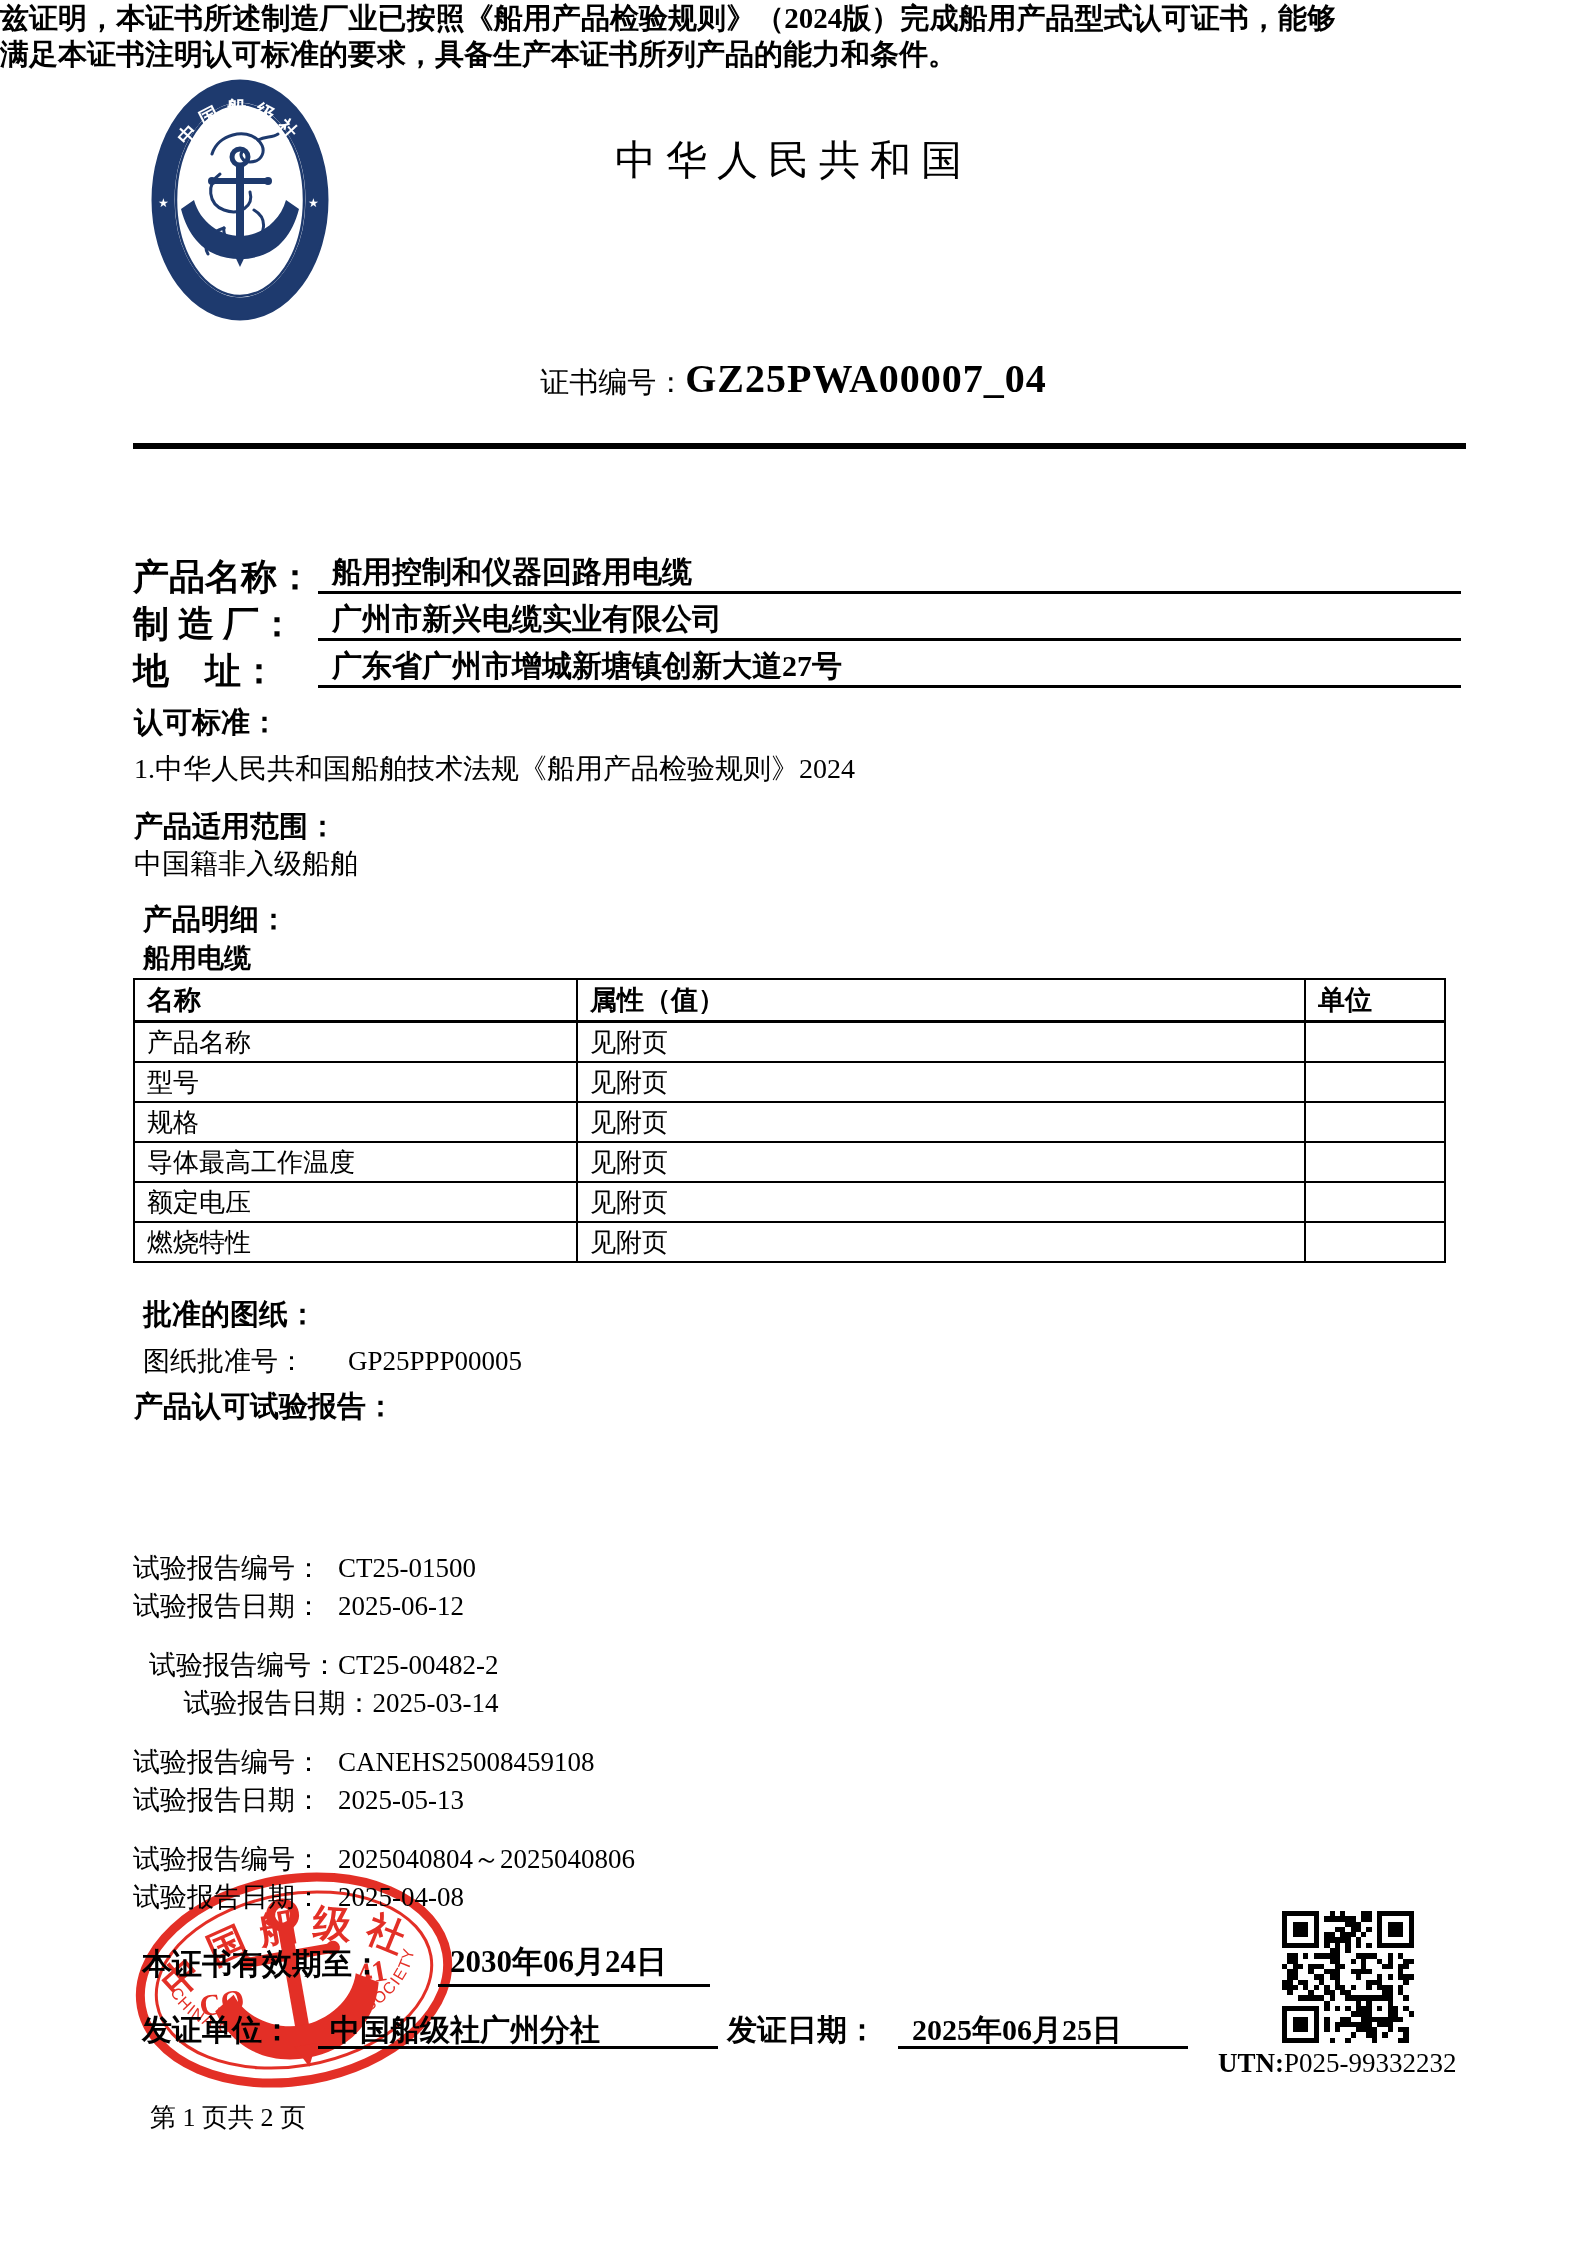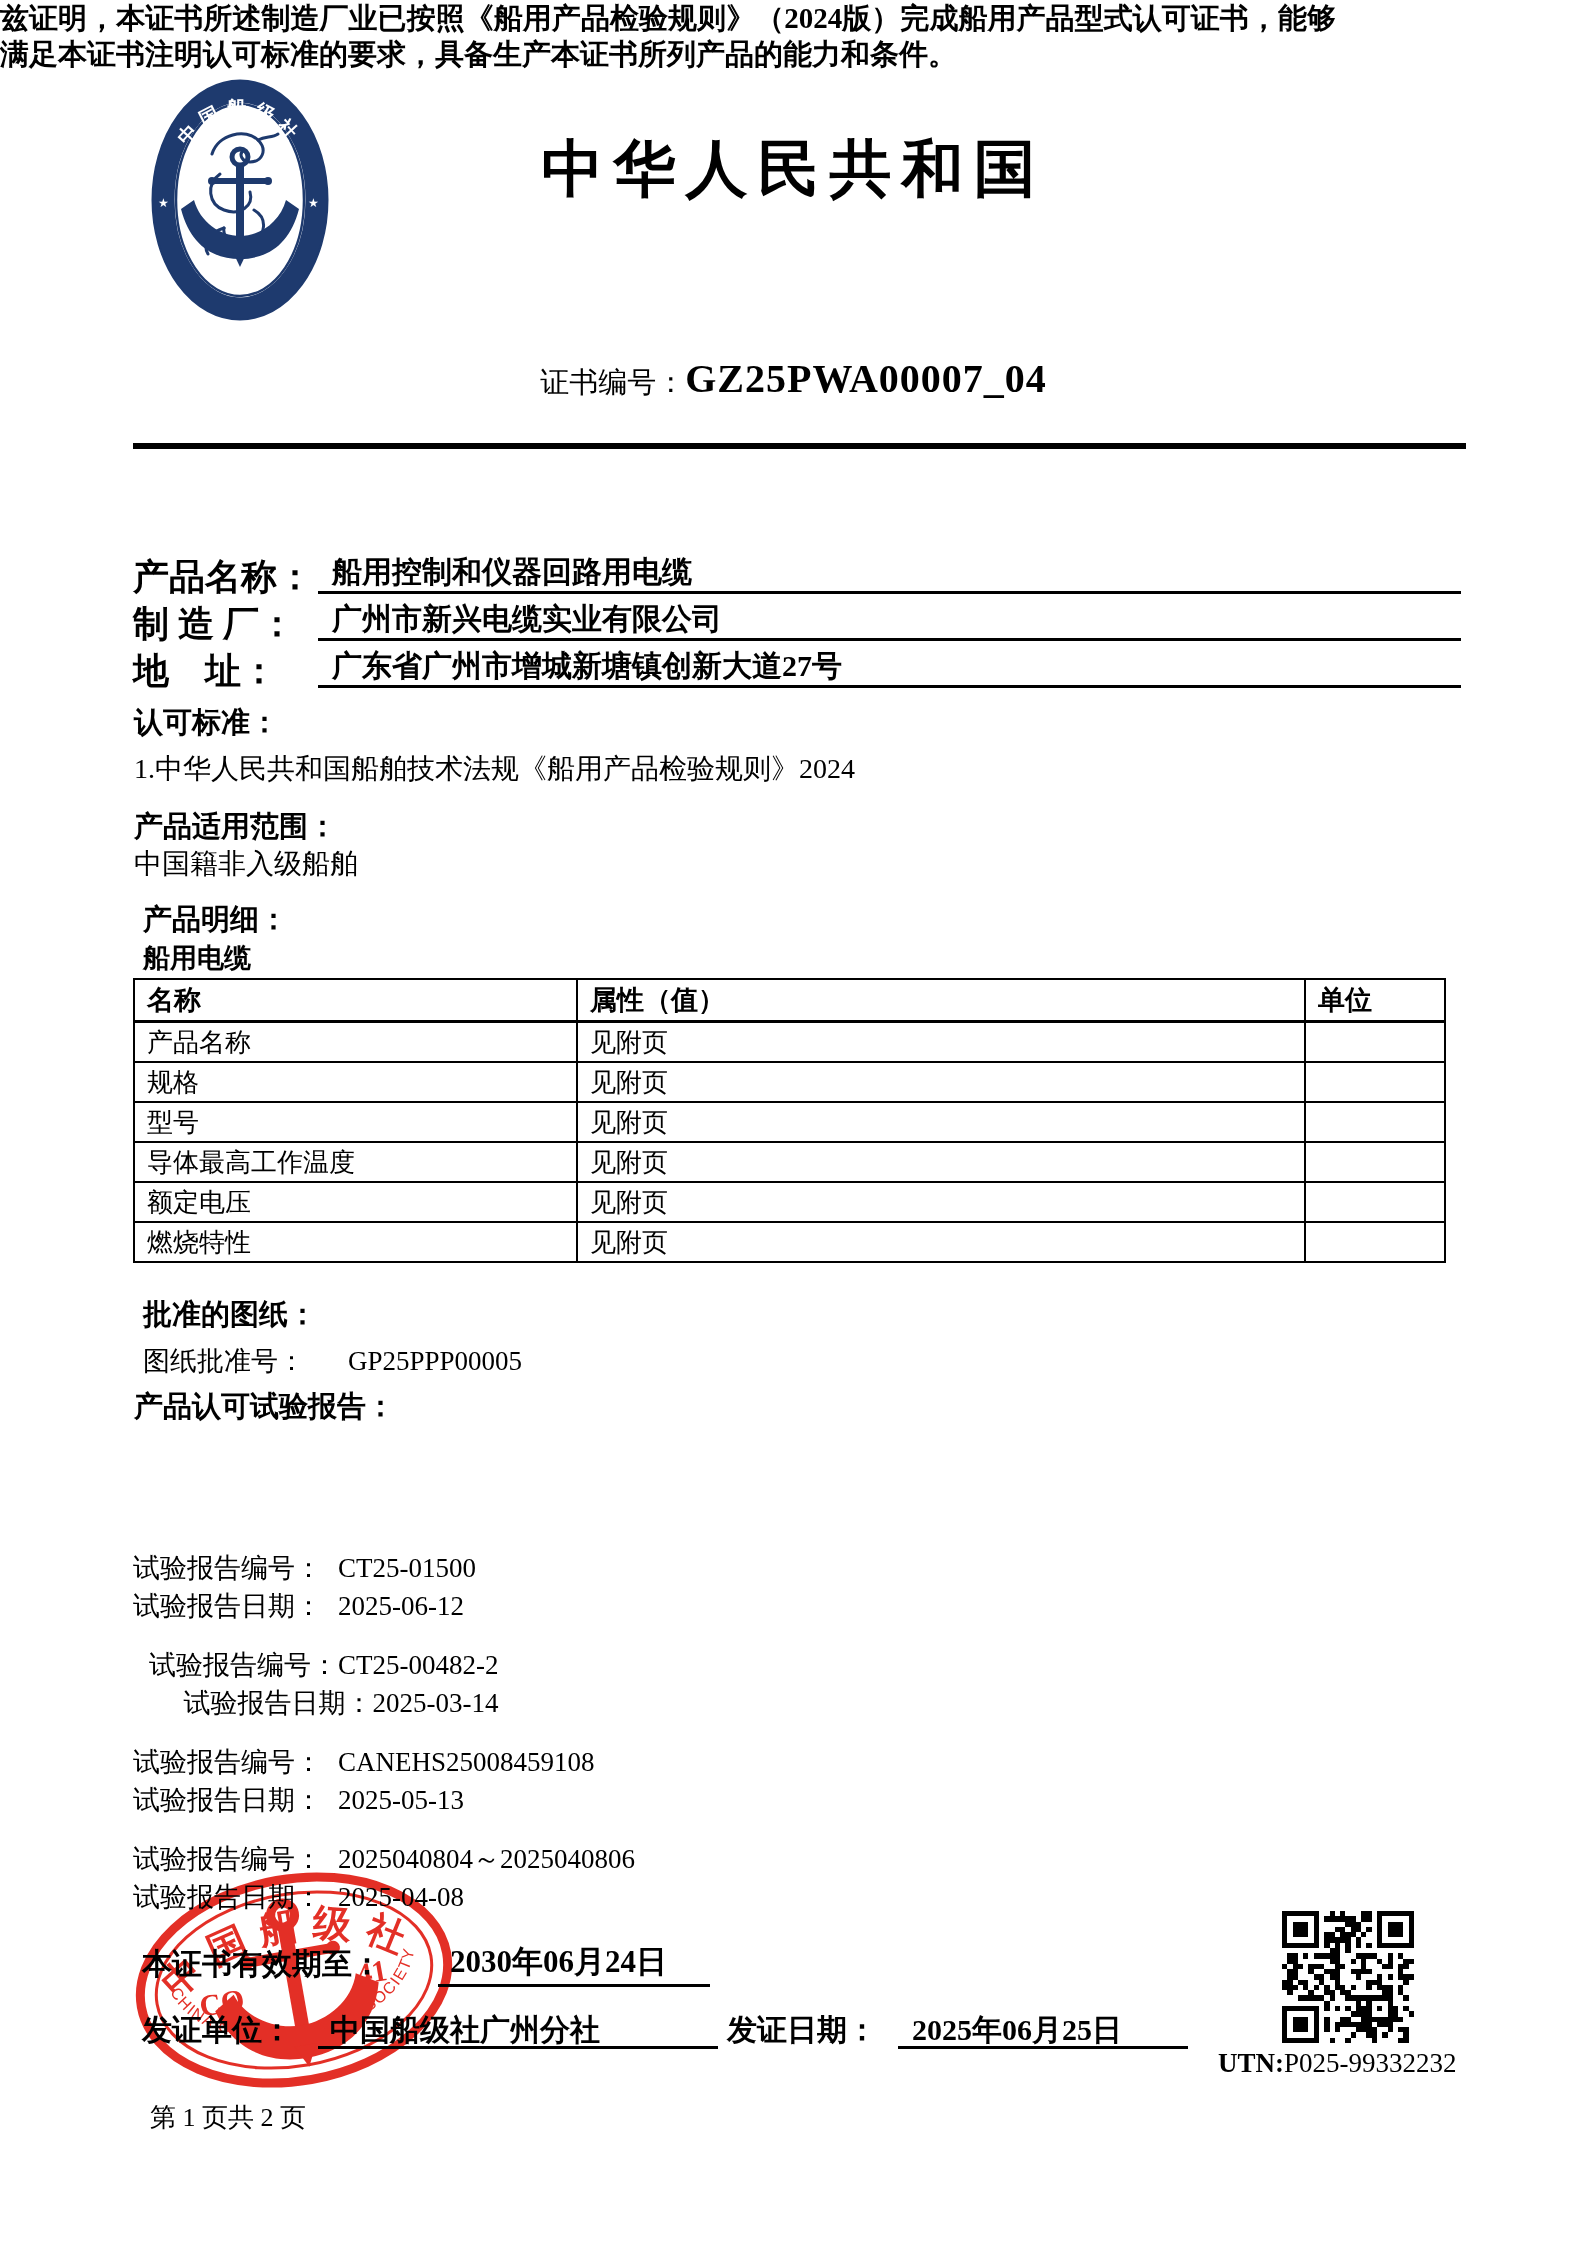--- a/index.html
+++ b/index.html
@@ -5,21 +5,21 @@
   html,body{margin:0;padding:0;background:#888;}
   .page{
     position:relative;width:1587px;height:2245px;background:#ffffff;
     font-family:"Liberation Serif","DejaVu Serif",serif;color:#000;
     margin:0 auto;overflow:hidden;
   }
   .abs{position:absolute;}
   .center{left:0;width:1587px;text-align:center;}
   .rule{position:absolute;background:#000;}
   
-  .country-title{top:127px;font-size:62px;font-weight:bold;letter-spacing:10px;}
+  .country-title{top:133px;font-size:41px;font-weight:normal;letter-spacing:10px;}
   .doc-title{top:257px;font-size:45px;font-weight:bold;letter-spacing:5px;}
   .certline{top:355px;font-size:29px;}
   .certline .no{font-size:40px;font-weight:bold;letter-spacing:1px;}
   
   .intro{left:133px;top:461px;width:1336px;font-size:29px;font-weight:bold;
          line-height:36px;text-align:justify;text-justify:inter-ideograph;}
   
   .flab{position:absolute;left:133px;font-size:36px;font-weight:bold;white-space:nowrap;}
   .frow{position:absolute;left:318px;width:1143px;height:42px;border-bottom:3px solid #000;
         font-size:30px;font-weight:bold;padding-left:14px;box-sizing:border-box;white-space:nowrap;}
@@ -131,26 +131,26 @@
       <th>名称</th>
       <th>属性（值）</th>
       <th>单位</th>
     </tr>
     <tr>
       <td>产品名称</td>
       <td>见附页</td>
       <td></td>
     </tr>
     <tr>
-      <td>规格</td>
+      <td>型号</td>
       <td>见附页</td>
       <td></td>
     </tr>
     <tr>
-      <td>型号</td>
+      <td>规格</td>
       <td>见附页</td>
       <td></td>
     </tr>
     <tr>
       <td>导体最高工作温度</td>
       <td>见附页</td>
       <td></td>
     </tr>
     <tr>
       <td>额定电压</td>

